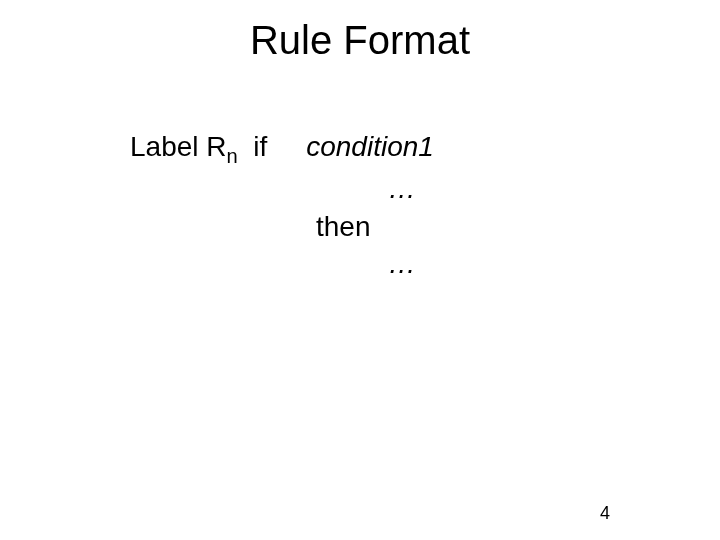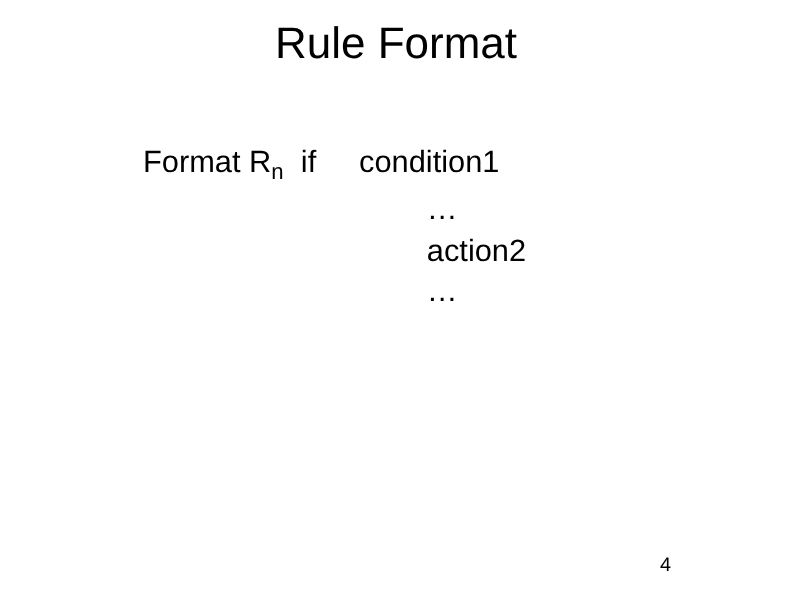--- a/index.html
+++ b/index.html
@@ -33,21 +33,21 @@
     left: 130px;
     font-size: 28px;
     line-height: 1.35;
   }
   .row {
     white-space: nowrap;
   }
   .label-text { }
   .sub { vertical-align: sub; font-size: 0.72em; }
   .kw { font-style: normal; }
-  .ital { }
+  .ital { font-style: italic; }
   .indent-items {
     display: inline-block;
     width: 258px; 
   }
   .then-indent {
     display: inline-block;
     width: 186px;
   }
   .pagenum {
     position: absolute;
@@ -60,33 +60,33 @@
 </head>
 <body>
 
 <div class="slide">
 
   <div class="title">Rule Format</div>
 
   <div class="body">
 
     <div class="row">
-      <span class="label-text">Format R</span><span class="sub">n</span><span>&nbsp;&nbsp;</span><span class="kw">if</span><span>&nbsp;&nbsp;&nbsp;&nbsp;&nbsp;</span><span class="ital">condition1</span>
+      <span class="label-text">Label R</span><span class="sub">n</span><span>&nbsp;&nbsp;</span><span class="kw">if</span><span>&nbsp;&nbsp;&nbsp;&nbsp;&nbsp;</span><span class="ital">condition1</span>
     </div>
 
 
     <div class="row">
       <span class="indent-items"></span><span class="ital">…</span>
     </div>
 
+    <div class="row">
+      <span class="then-indent"></span><span class="kw">then</span>
+    </div>
 
 
-    <div class="row">
-      <span class="indent-items"></span><span class="ital">action2</span>
-    </div>
 
     <div class="row">
       <span class="indent-items"></span><span class="ital">…</span>
     </div>
 
   </div>
 
   <div class="pagenum">4</div>
 
 </div>

